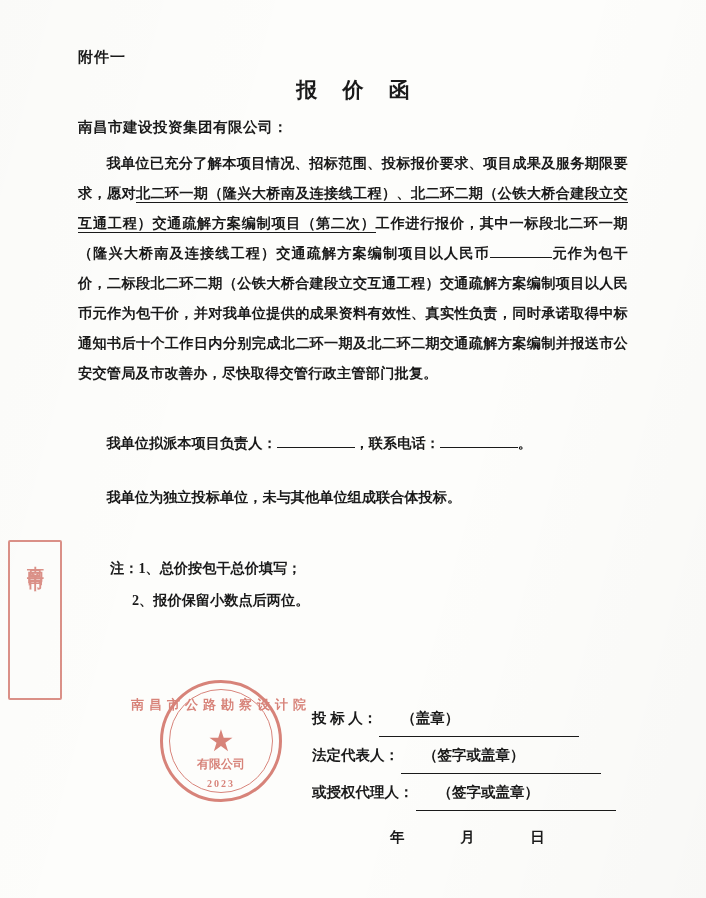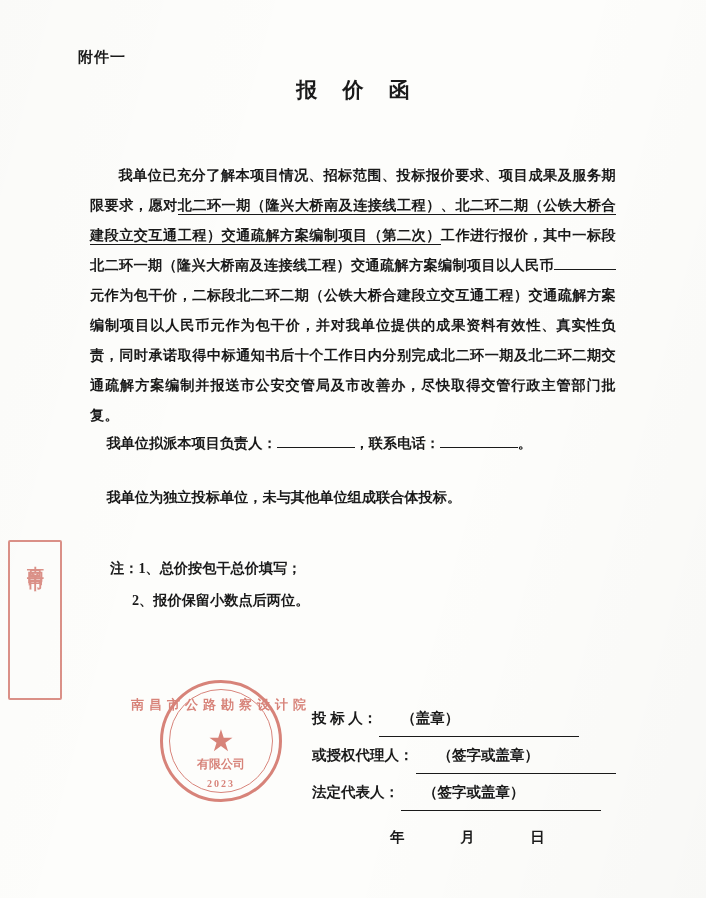--- a/index.html
+++ b/index.html
@@ -78,21 +78,21 @@
     border-bottom: 1.6px solid #1a1a1a;
     padding-bottom: 1px;
   }
   .blank-fill {
     display: inline-block;
     min-width: 62px;
     border-bottom: 1.4px solid #1a1a1a;
     vertical-align: baseline;
   }
   .para {
-    margin: 12px;
+    margin: 0;
   }
   .contact-line {
     position: absolute;
     left: 78px;
     top: 428px;
     width: 550px;
     font-size: 14.2px;
     line-height: 30px;
     font-weight: bold;
     text-indent: 2em;
@@ -269,38 +269,39 @@
 <body>
 
 <div id="page">
 
   <div class="watermark"></div>
 
   <div class="attachment-label">附件一</div>
 
   <div class="doc-title">报 价 函</div>
 
+  <div class="addressee">南昌市建设投资集团有限公司：</div>
 
   <div class="body-block">
     <p class="para indent"><span>我单位已充分了解本项目情况、招标范围、投标报价要求、项目成果及服务期限要求，愿对</span><span class="u-bold">北二环一期（隆兴大桥南及连接线工程）、北二环二期（公铁大桥合建段立交互通工程）交通疏解方案编制项目（第二次）</span><span>工作进行报价，其中一标段北二环一期（隆兴大桥南及连接线工程）交通疏解方案编制项目以人民币</span><span class="blank-fill"></span><span>元作为包干价，二标段北二环二期（公铁大桥合建段立交互通工程）交通疏解方案编制项目以人民币</span><span>元作为包干价，并对我单位提供的成果资料有效性、真实性负责，同时承诺取得中标通知书后十个工作日内分别完成北二环一期及北二环二期交通疏解方案编制并报送市公安交管局及市改善办，尽快取得交管行政主管部门批复。</span></p>
   </div>
 
   <div class="contact-line"><span>我单位拟派本项目负责人：</span><span class="blank-mid"></span><span>，联系电话：</span><span class="blank-mid"></span><span>。</span></div>
 
   <div class="independent-line">我单位为独立投标单位，未与其他单位组成联合体投标。</div>
 
   <div class="notes">
     <div class="n1">注：1、总价按包干总价填写；</div>
     <div class="n2">2、报价保留小数点后两位。</div>
   </div>
 
   <div class="sign-block">
     <div class="sign-row"><span class="sign-label">投 标 人：</span><span class="sign-line"><span>（盖章）</span></span></div>
+    <div class="sign-row"><span class="sign-label">法定代表人：</span><span class="sign-line"><span>（签字或盖章）</span></span></div>
     <div class="sign-row"><span class="sign-label">或授权代理人：</span><span class="sign-line"><span>（签字或盖章）</span></span></div>
-    <div class="sign-row"><span class="sign-label">法定代表人：</span><span class="sign-line"><span>（签字或盖章）</span></span></div>
   </div>
 
   <div class="date-row">年  月  日</div>
 
   <div class="seal seal-left">
     <div class="sbox"></div>
     <div class="stext">南昌市</div>
   </div>
 
   <div class="seal seal-round">

